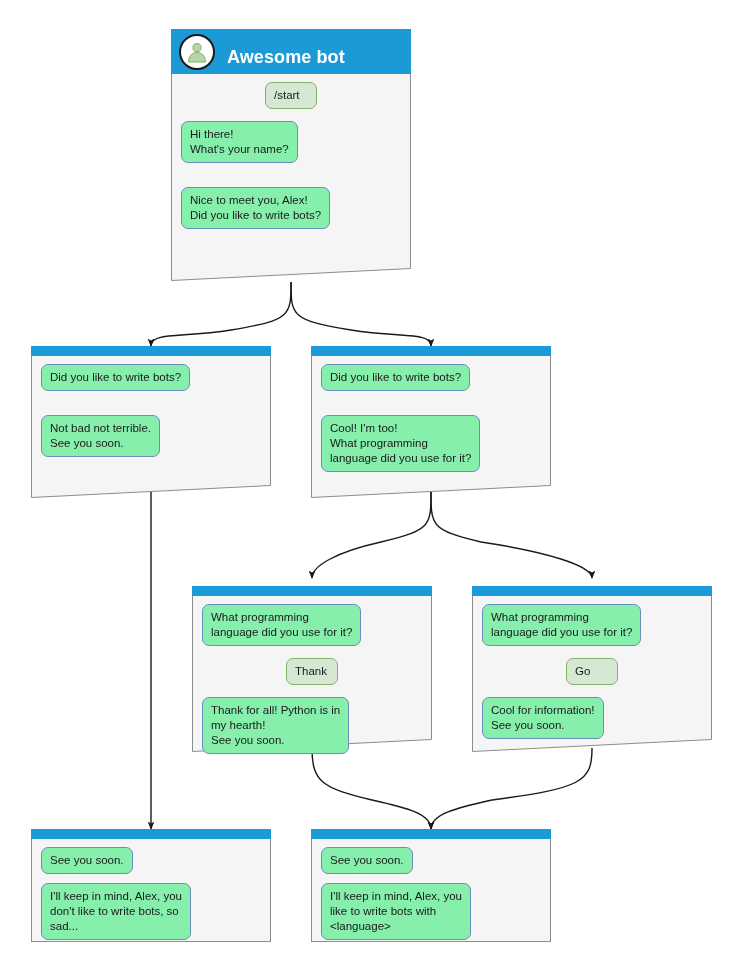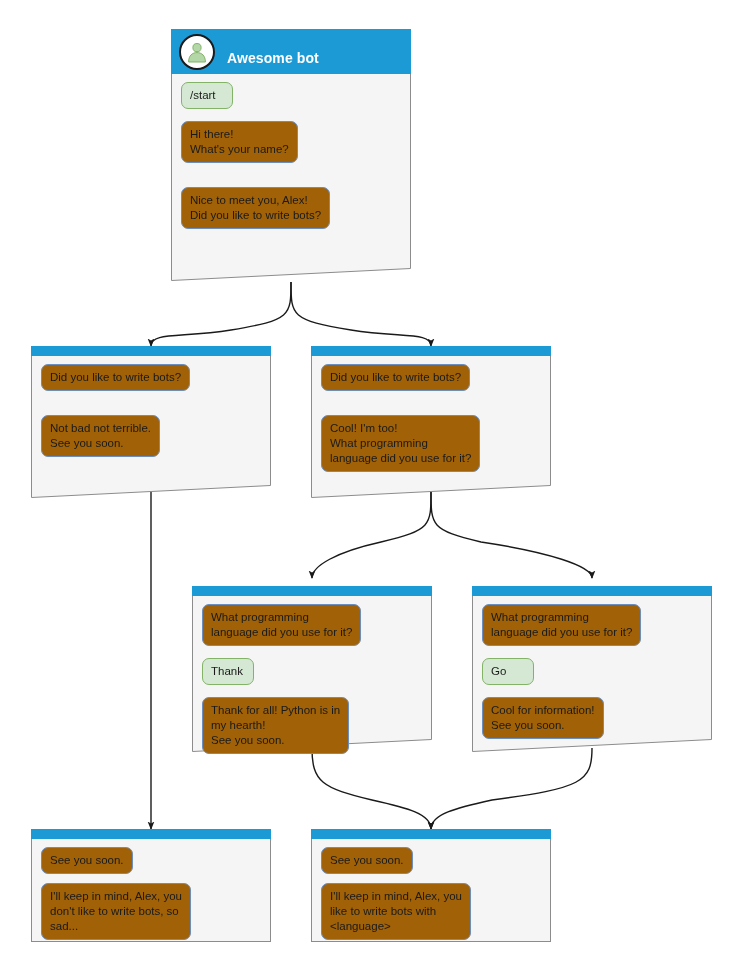--- a/index.html
+++ b/index.html
@@ -58,21 +58,21 @@
     display: flex;
     align-items: center;
   }
   .card-header.slim { height: 10px; }
   .card-header.tall {
     height: 45px;
     padding-left: 8px;
   }
   .bot-title {
     color: #ffffff;
-    font-size: 14px;
+    font-size: 18px;
     font-weight: bold;
     margin-left: 12px;
     letter-spacing: 0.1px;
     margin-top: 12px;
   }
   .avatar {
     width: 36px;
     height: 36px;
     border-radius: 50%;
     background: #ffffff;
@@ -81,34 +81,34 @@
     align-items: center;
     justify-content: center;
     flex: 0 0 auto;
     box-sizing: border-box;
   }
   .avatar svg { display: block; }
 
   
   .row { display: flex; width: 100%; }
   .row.left  { justify-content: flex-start; }
-  .row.right { justify-content: flex-start; }
+  .row.right { justify-content: center; }
 
   .bubble {
     font-size: 11.5px;
     line-height: 15px;
     color: #1a1a1a;
     border-radius: 7px;
     padding: 5px 8px;
     box-sizing: border-box;
     white-space: pre-line;
     max-width: 170px;
   }
   .bubble.bot {
-    background: #a16207;
+    background: #86efac;
     border: 1px solid #6c8ebf;
   }
   .bubble.user {
     background: #d5e8d4;
     border: 1px solid #82b366;
     min-width: 52px;
     text-align: left;
   }
   .gap-s { height: 9px; }
   .gap-m { height: 12px; }

